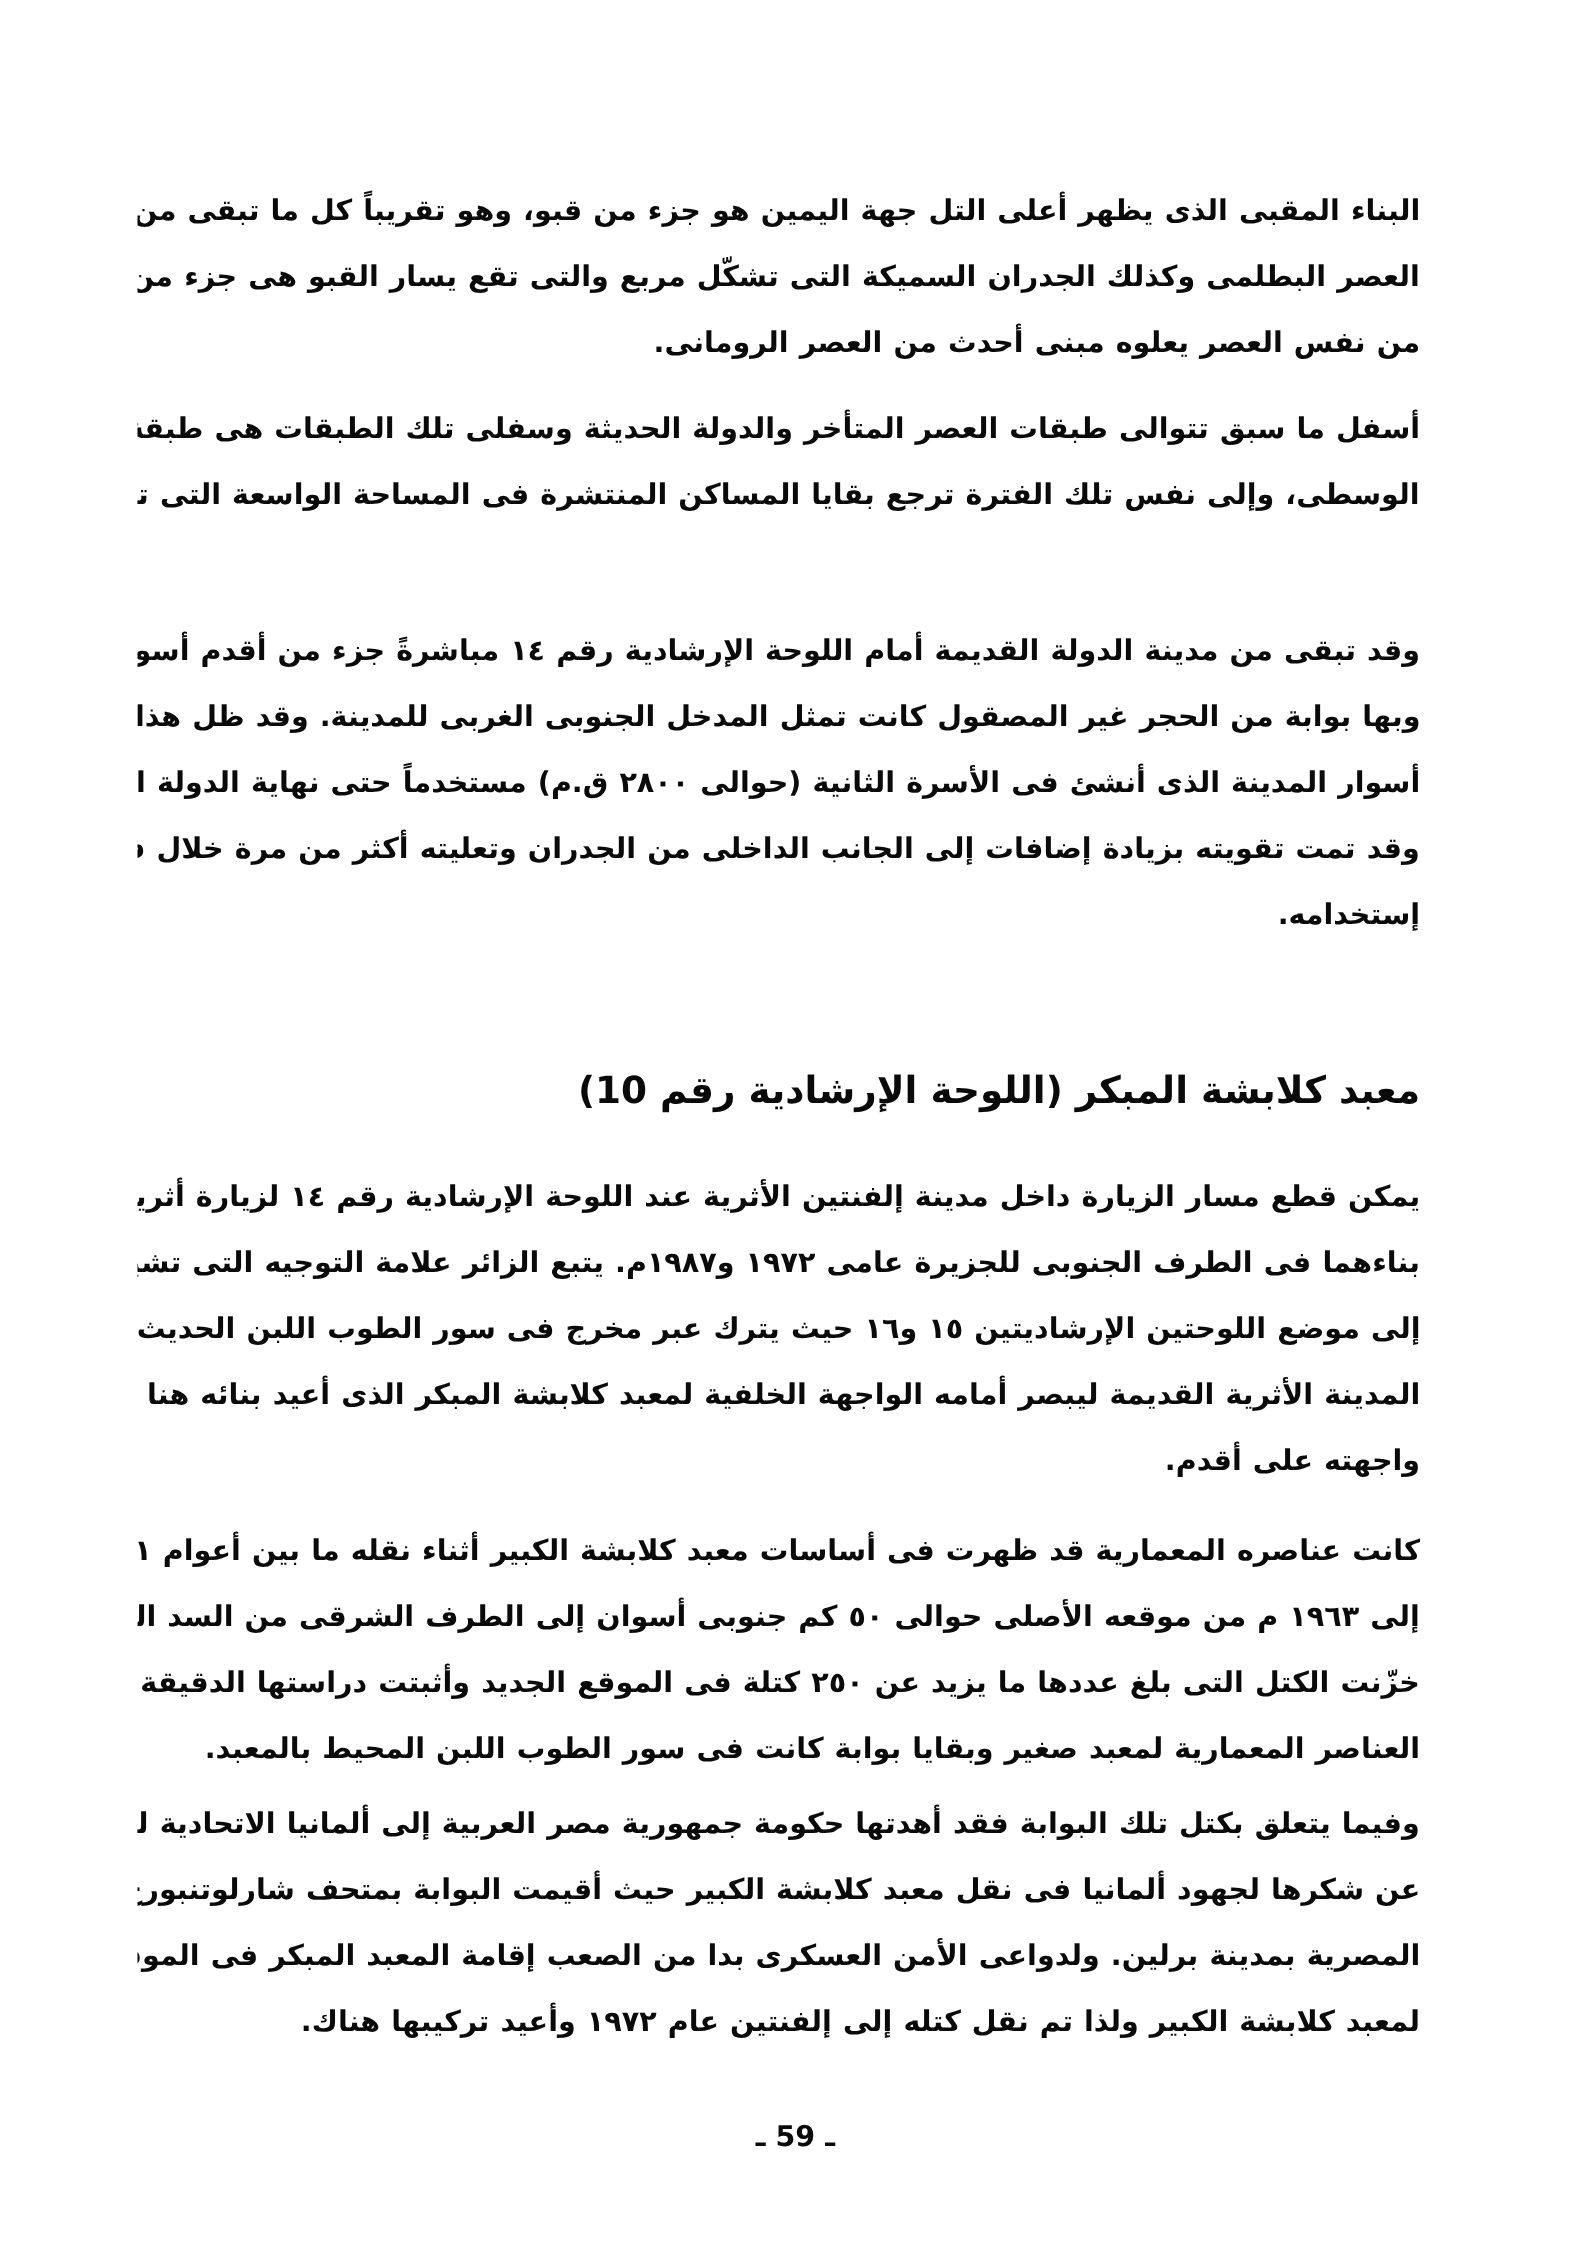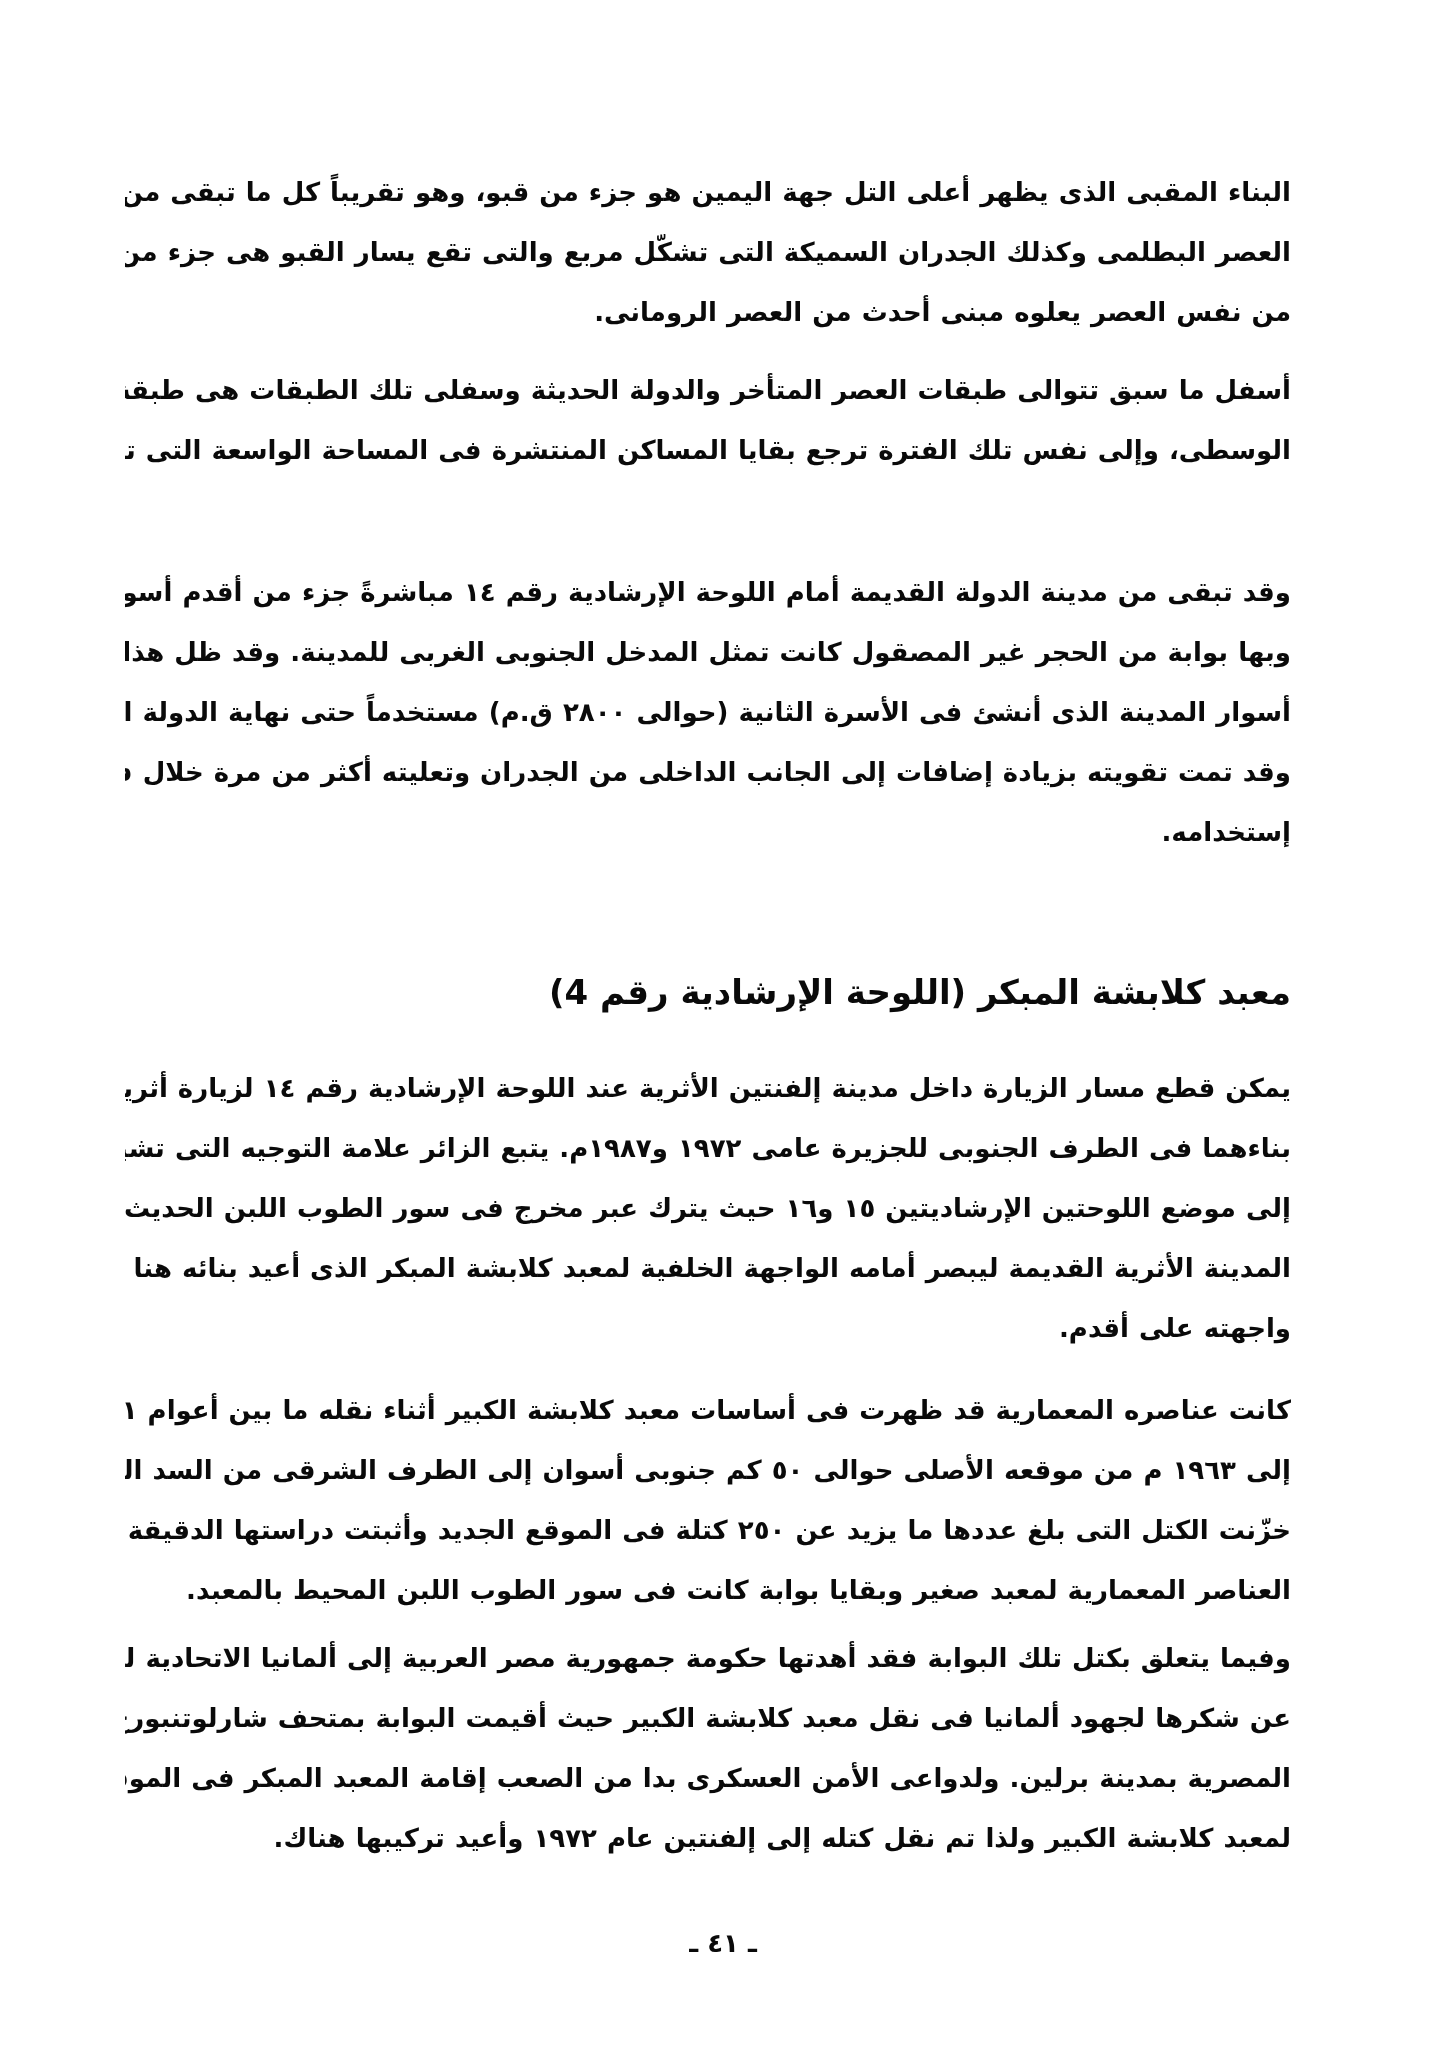--- a/index.html
+++ b/index.html
@@ -85,21 +85,21 @@
   </div>
 
   <div class="para" style="top:562px;">
     <span class="line">وقد تبقى من مدينة الدولة القديمة أمام اللوحة الإرشادية رقم ١٤ مباشرةً جزء من أقدم أسوار المدينة</span>
     <span class="line">وبها بوابة من الحجر غير المصقول كانت تمثل المدخل الجنوبى الغربى للمدينة. وقد ظل هذا الجزء من</span>
     <span class="line">أسوار المدينة الذى أنشئ فى الأسرة الثانية (حوالى ٢٨٠٠ ق.م) مستخدماً حتى نهاية الدولة القديمة</span>
     <span class="line">وقد تمت تقويته بزيادة إضافات إلى الجانب الداخلى من الجدران وتعليته أكثر من مرة خلال فترة</span>
     <span class="line last">إستخدامه.</span>
   </div>
 
-  <h2 class="heading">معبد كلابشة المبكر (اللوحة الإرشادية رقم 4)</h2>
+  <h2 class="heading">معبد كلابشة المبكر (اللوحة الإرشادية رقم 10)</h2>
 
   <div class="para" style="top:1058px;">
     <span class="line">يمكن قطع مسار الزيارة داخل مدينة إلفنتين الأثرية عند اللوحة الإرشادية رقم ١٤ لزيارة أثرين أعيد</span>
     <span class="line">بناءهما فى الطرف الجنوبى للجزيرة عامى ١٩٧٢ و١٩٨٧م. يتبع الزائر علامة التوجيه التى تشير</span>
     <span class="line">إلى موضع اللوحتين الإرشاديتين ١٥ و١٦ حيث يترك عبر مخرج فى سور الطوب اللبن الحديث نطاق</span>
     <span class="line">المدينة الأثرية القديمة ليبصر أمامه الواجهة الخلفية لمعبد كلابشة المبكر الذى أعيد بنائه هنا بحيث تطل</span>
     <span class="line last">واجهته على أقدم.</span>
   </div>
 
   <div class="para" style="top:1380px;">
@@ -110,13 +110,13 @@
   </div>
 
   <div class="para" style="top:1628px;">
     <span class="line">وفيما يتعلق بكتل تلك البوابة فقد أهدتها حكومة جمهورية مصر العربية إلى ألمانيا الاتحادية للتعبير</span>
     <span class="line">عن شكرها لجهود ألمانيا فى نقل معبد كلابشة الكبير حيث أقيمت البوابة بمتحف شارلوتنبورج للآثار</span>
     <span class="line">المصرية بمدينة برلين. ولدواعى الأمن العسكرى بدا من الصعب إقامة المعبد المبكر فى الموقع الجديد</span>
     <span class="line last">لمعبد كلابشة الكبير ولذا تم نقل كتله إلى إلفنتين عام ١٩٧٢ وأعيد تركيبها هناك.</span>
   </div>
 </div>
 
-<div class="page-number">ـ ٤١ ـ</div>
+<div class="page-number">ـ 59 ـ</div>
 
 </body></html>

